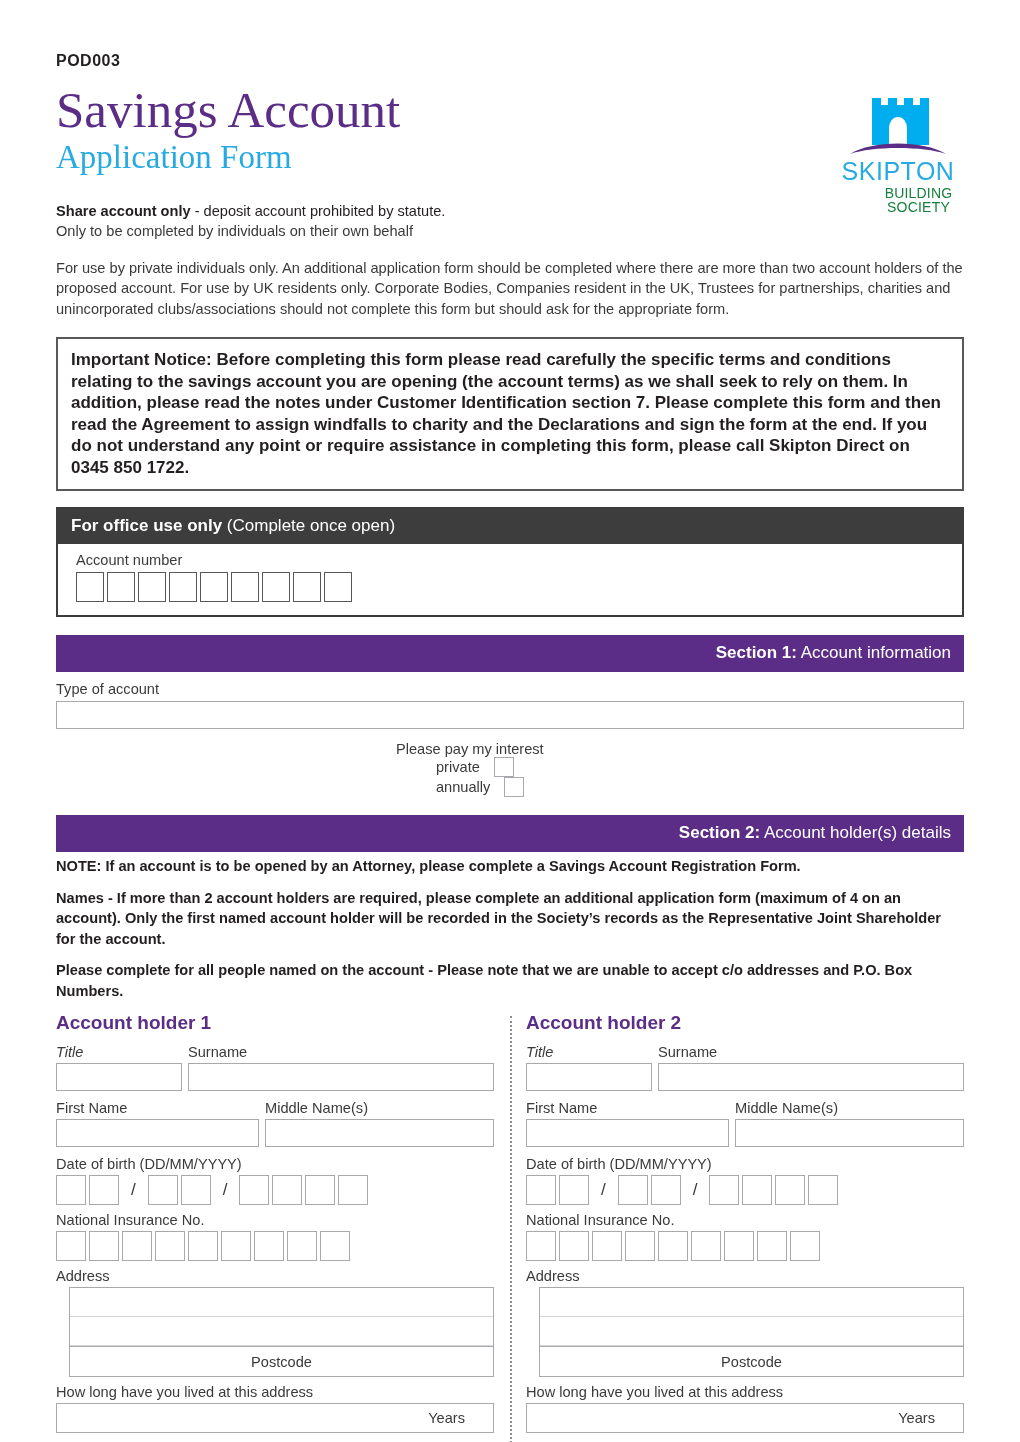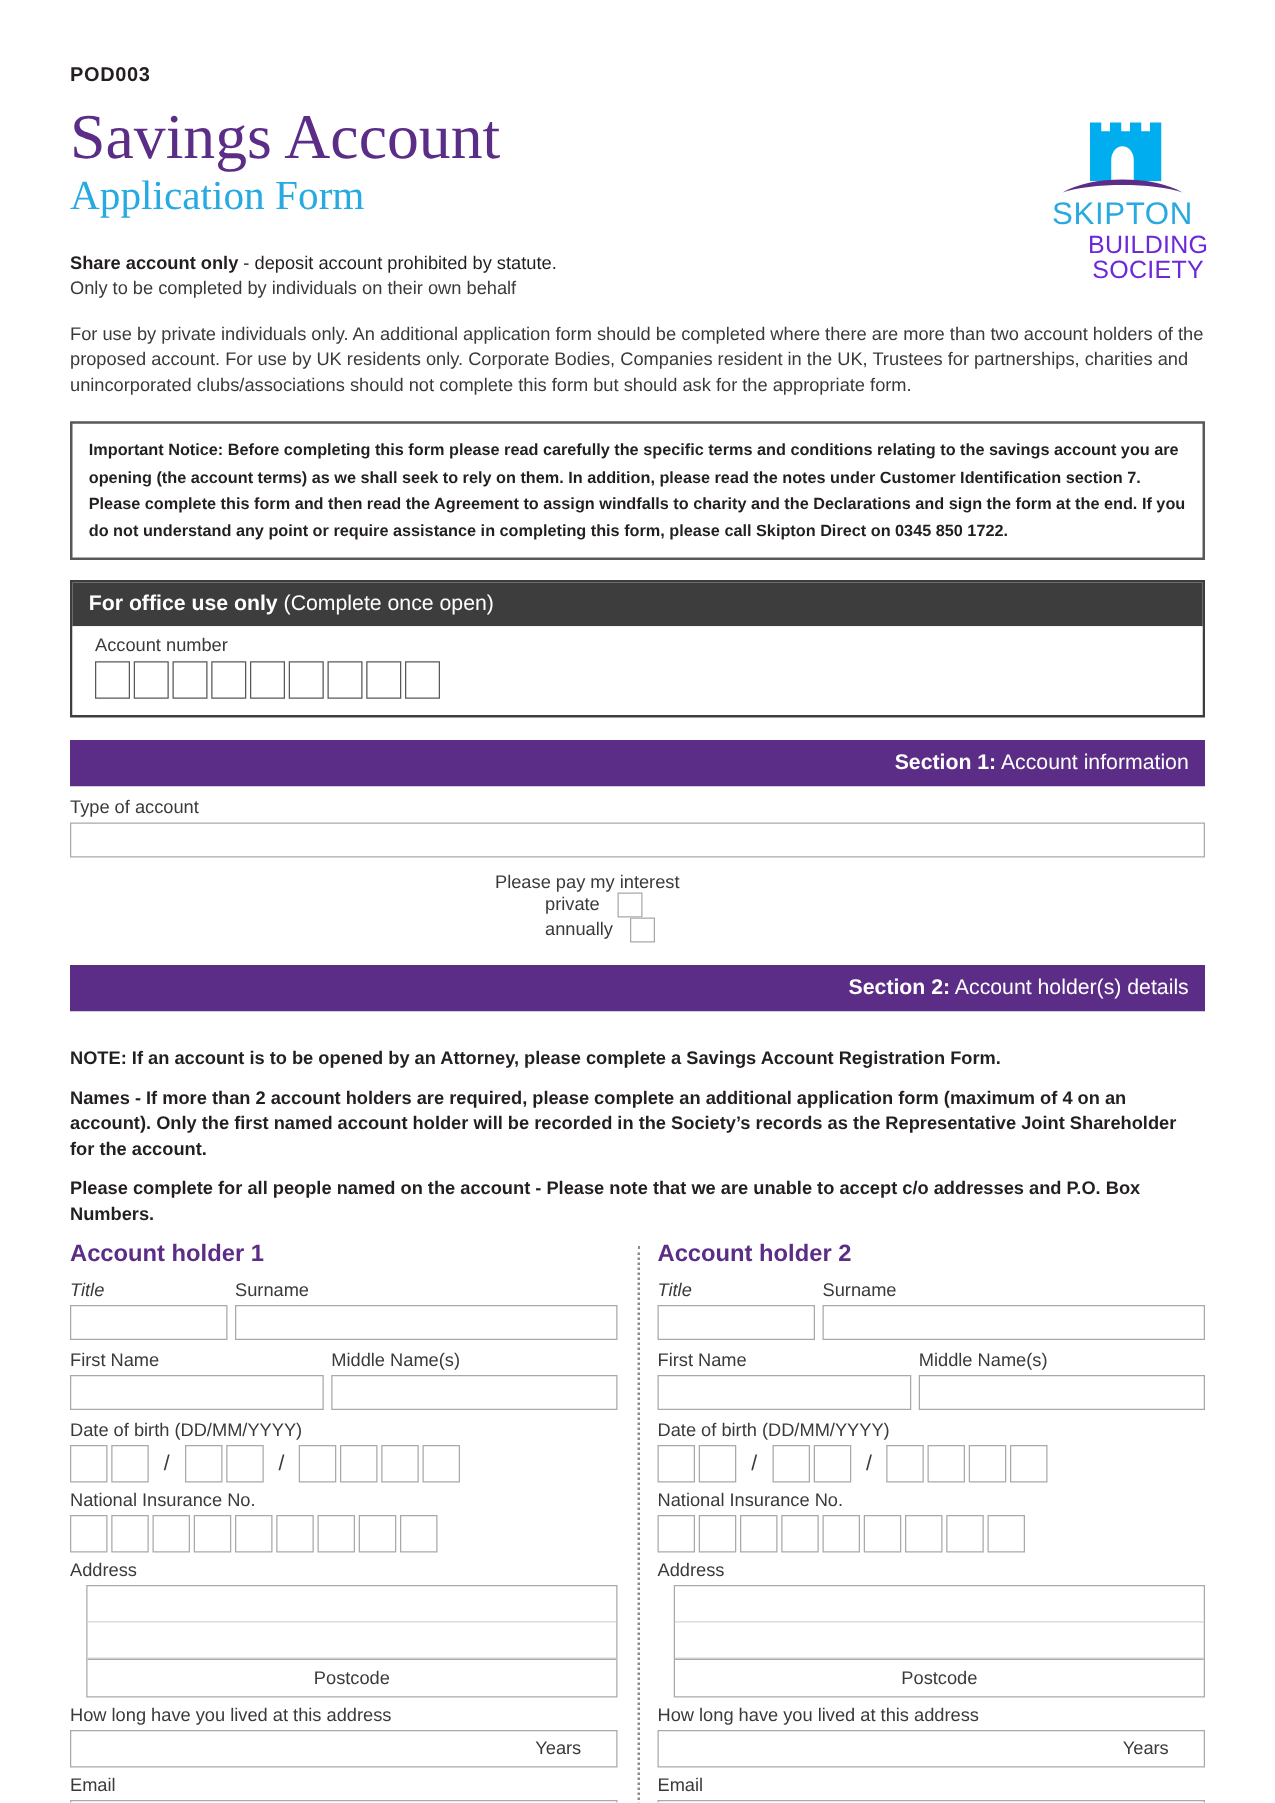--- a/index.html
+++ b/index.html
@@ -38,37 +38,37 @@
     text-align: center;
   }
   .logo-mark { display:block; margin: 0 auto; }
   .logo-name {
     font-family: "Liberation Sans", sans-serif;
     color: #27aae1; font-size: 25px; font-weight: normal;
     letter-spacing: .5px; line-height: 1; margin-top: 1px;
   }
   .logo-sub {
     font-family: "Liberation Sans", sans-serif;
-    color: #6d28d9; font-size: 20px; letter-spacing: .2px;
+    color: #15803d; font-size: 14px; letter-spacing: .2px;
     line-height: 1; margin-top: 2px; margin-left: 41px;
   }
 
   
   .intro { margin-top: 24px; }
   .intro p { margin: 0; font-size: 14.6px; line-height: 20.5px; color: #3a3a3a; }
   .intro .lead { color: #231f20; }
   .intro .lead b { font-weight: bold; }
   .intro .para { margin-top: 16px; }
 
   
   .notice {
     margin-top: 18px;
     border: 2px solid #58585b;
     padding: 10px 12px 11px 13px;
-    font-size: 13px; line-height: 21.5px;
+    font-size: 17px; line-height: 21.5px;
     font-weight: bold; color: #231f20;
   }
 
   
   .office-wrap { margin-top: 16px; border: 2px solid #3d3d3d; }
   .office-bar {
     background: #3d3d3d; color: #ffffff;
     font-size: 17px; padding: 7px 13px 8px 13px;
   }
   .office-bar b { font-weight: bold; }
@@ -100,21 +100,21 @@
   }
   .interest-row {
     display: flex; align-items: center; margin-top: 12px;
     font-size: 14.6px; color: #3a3a3a; flex-direction: column;
   }
   .interest-row .lbl { width: 228px; }
   .interest-row .opt { width: 148px; display:flex; align-items:center; gap:14px; }
   .checkbox { width: 20px; height: 20px; border: 1px solid #a7a9ac; background:#fff; }
 
   
-  .notes { margin-top: 28px; }
+  .notes { margin-top: 4px; }
   .notes p {
     margin: 0 0 11px 0; font-size: 14.6px; line-height: 20.5px;
     font-weight: bold; color: #231f20;
   }
 
   
   .cols { display: flex; margin-top: 6px; position: relative; }
   .col { width: 438px; }
   .col-gap { width: 32px; position: relative; }
   .divider {

